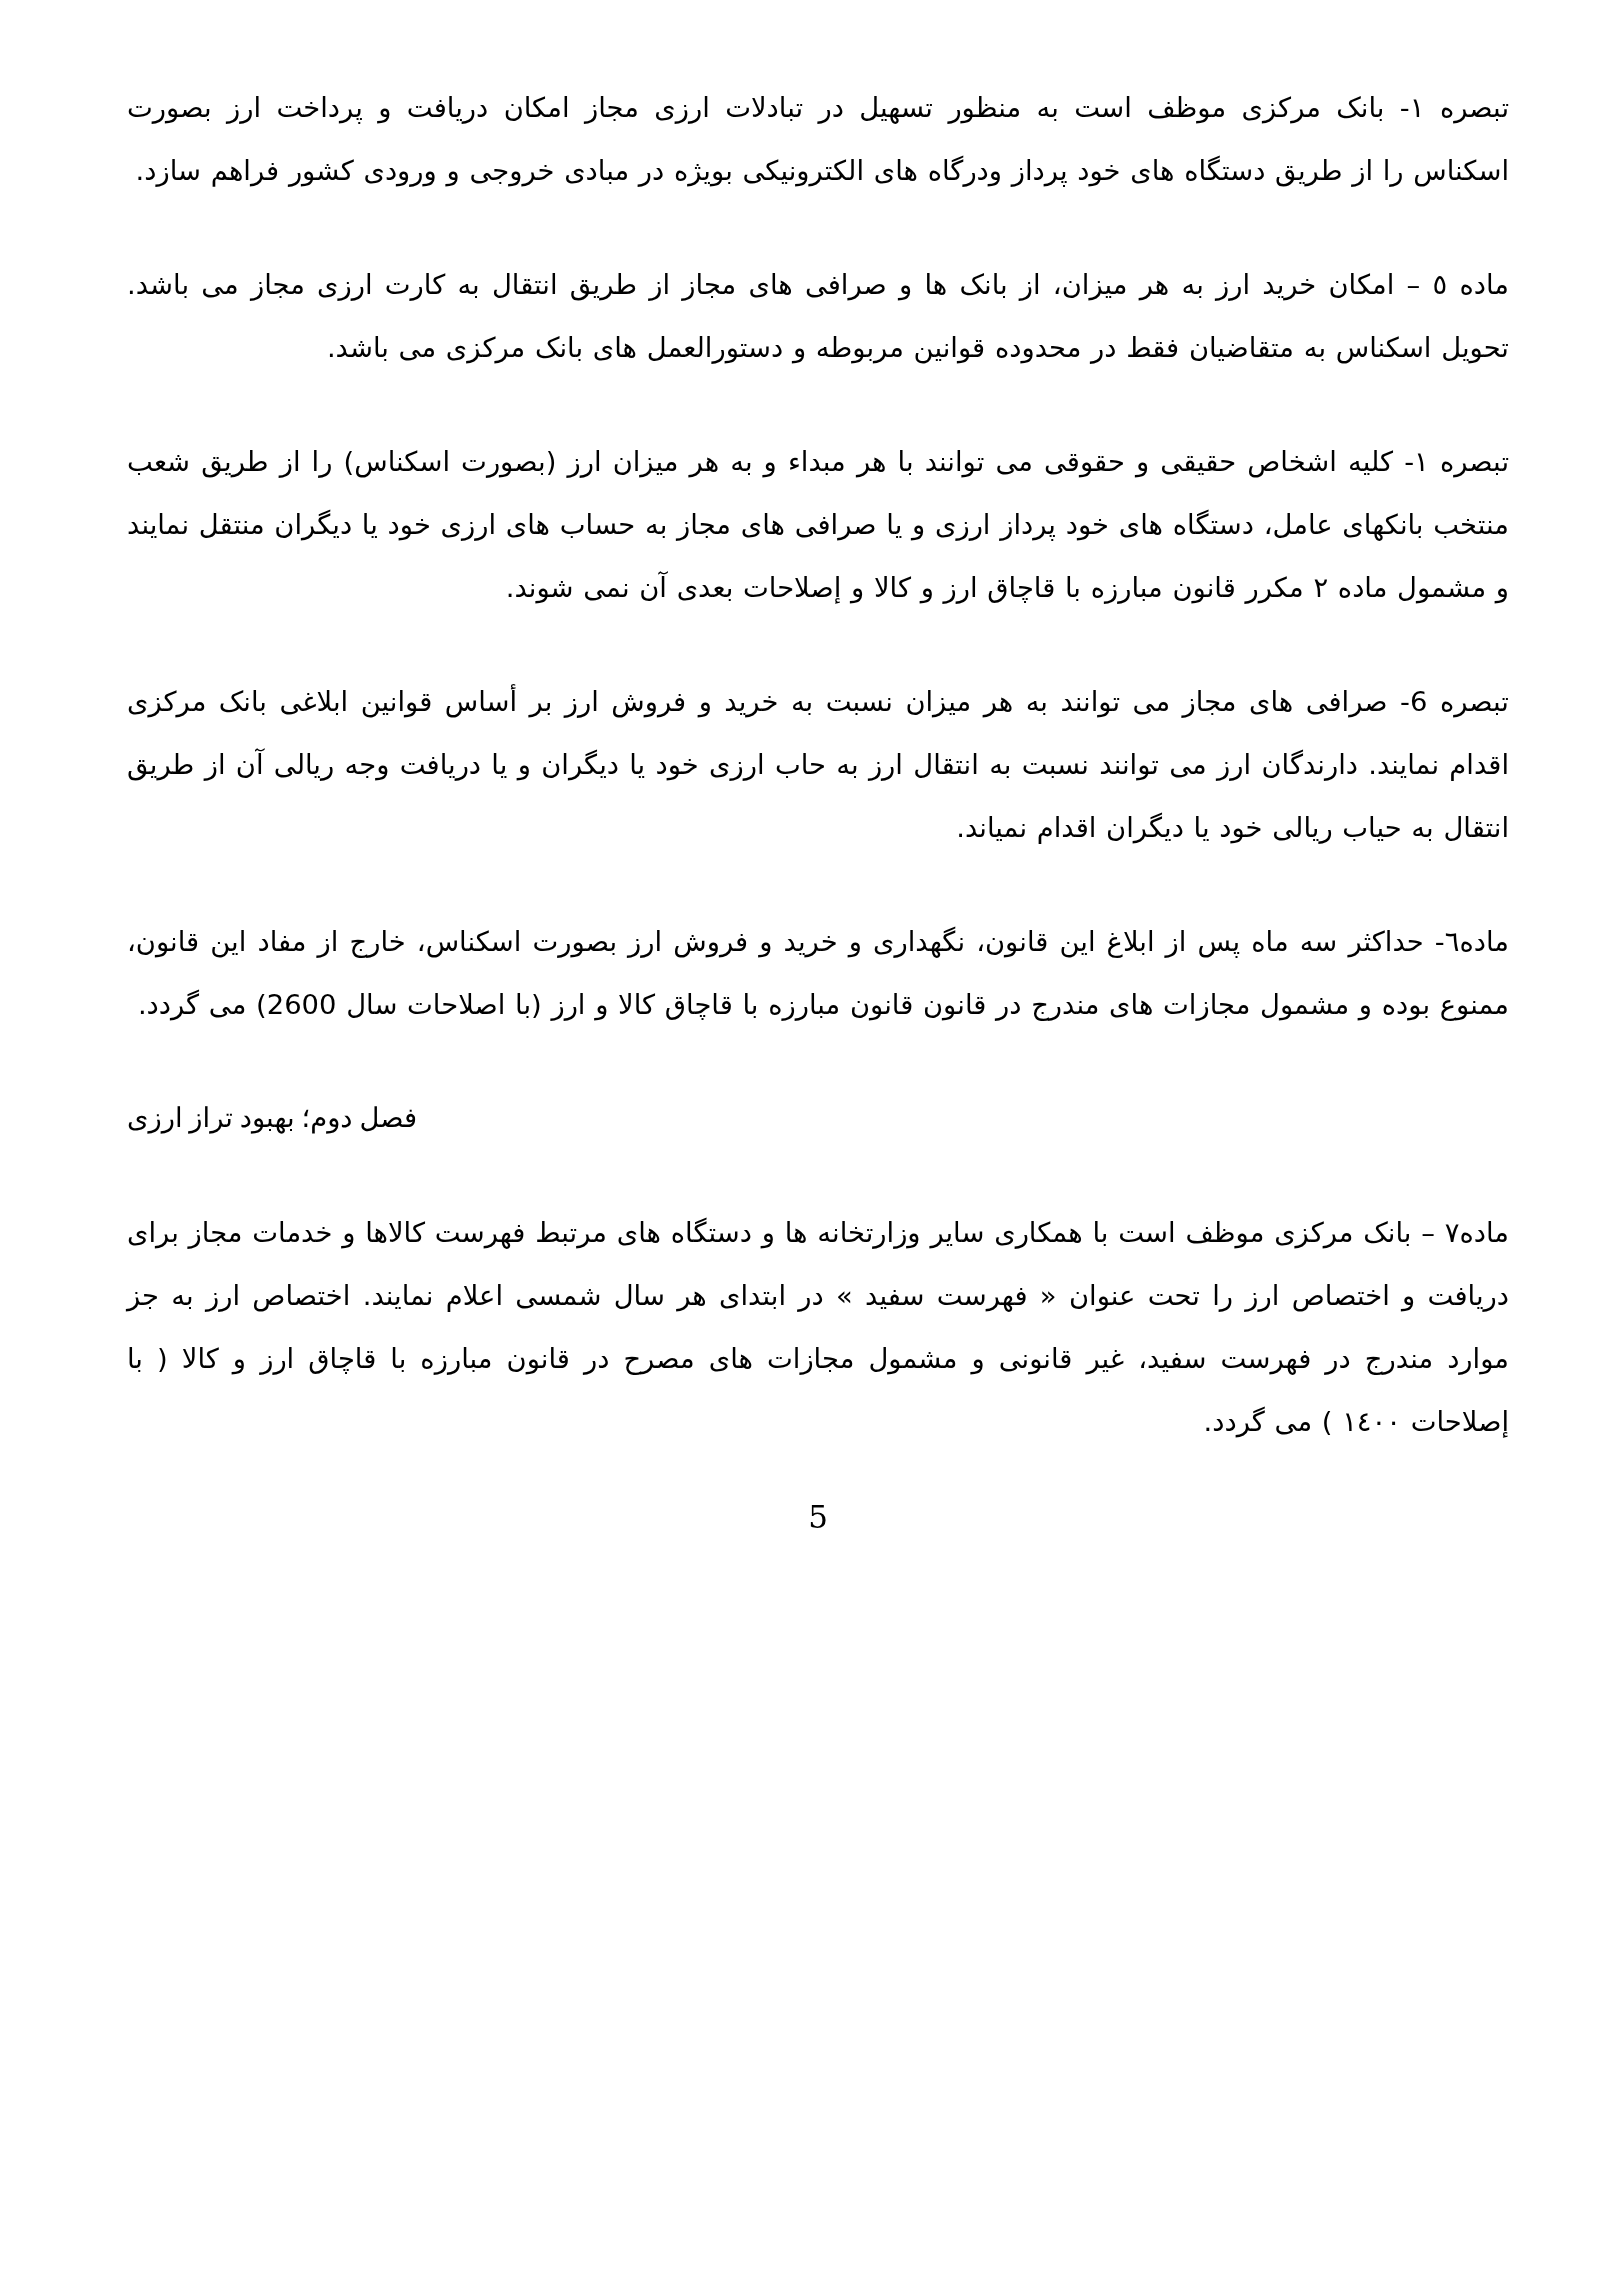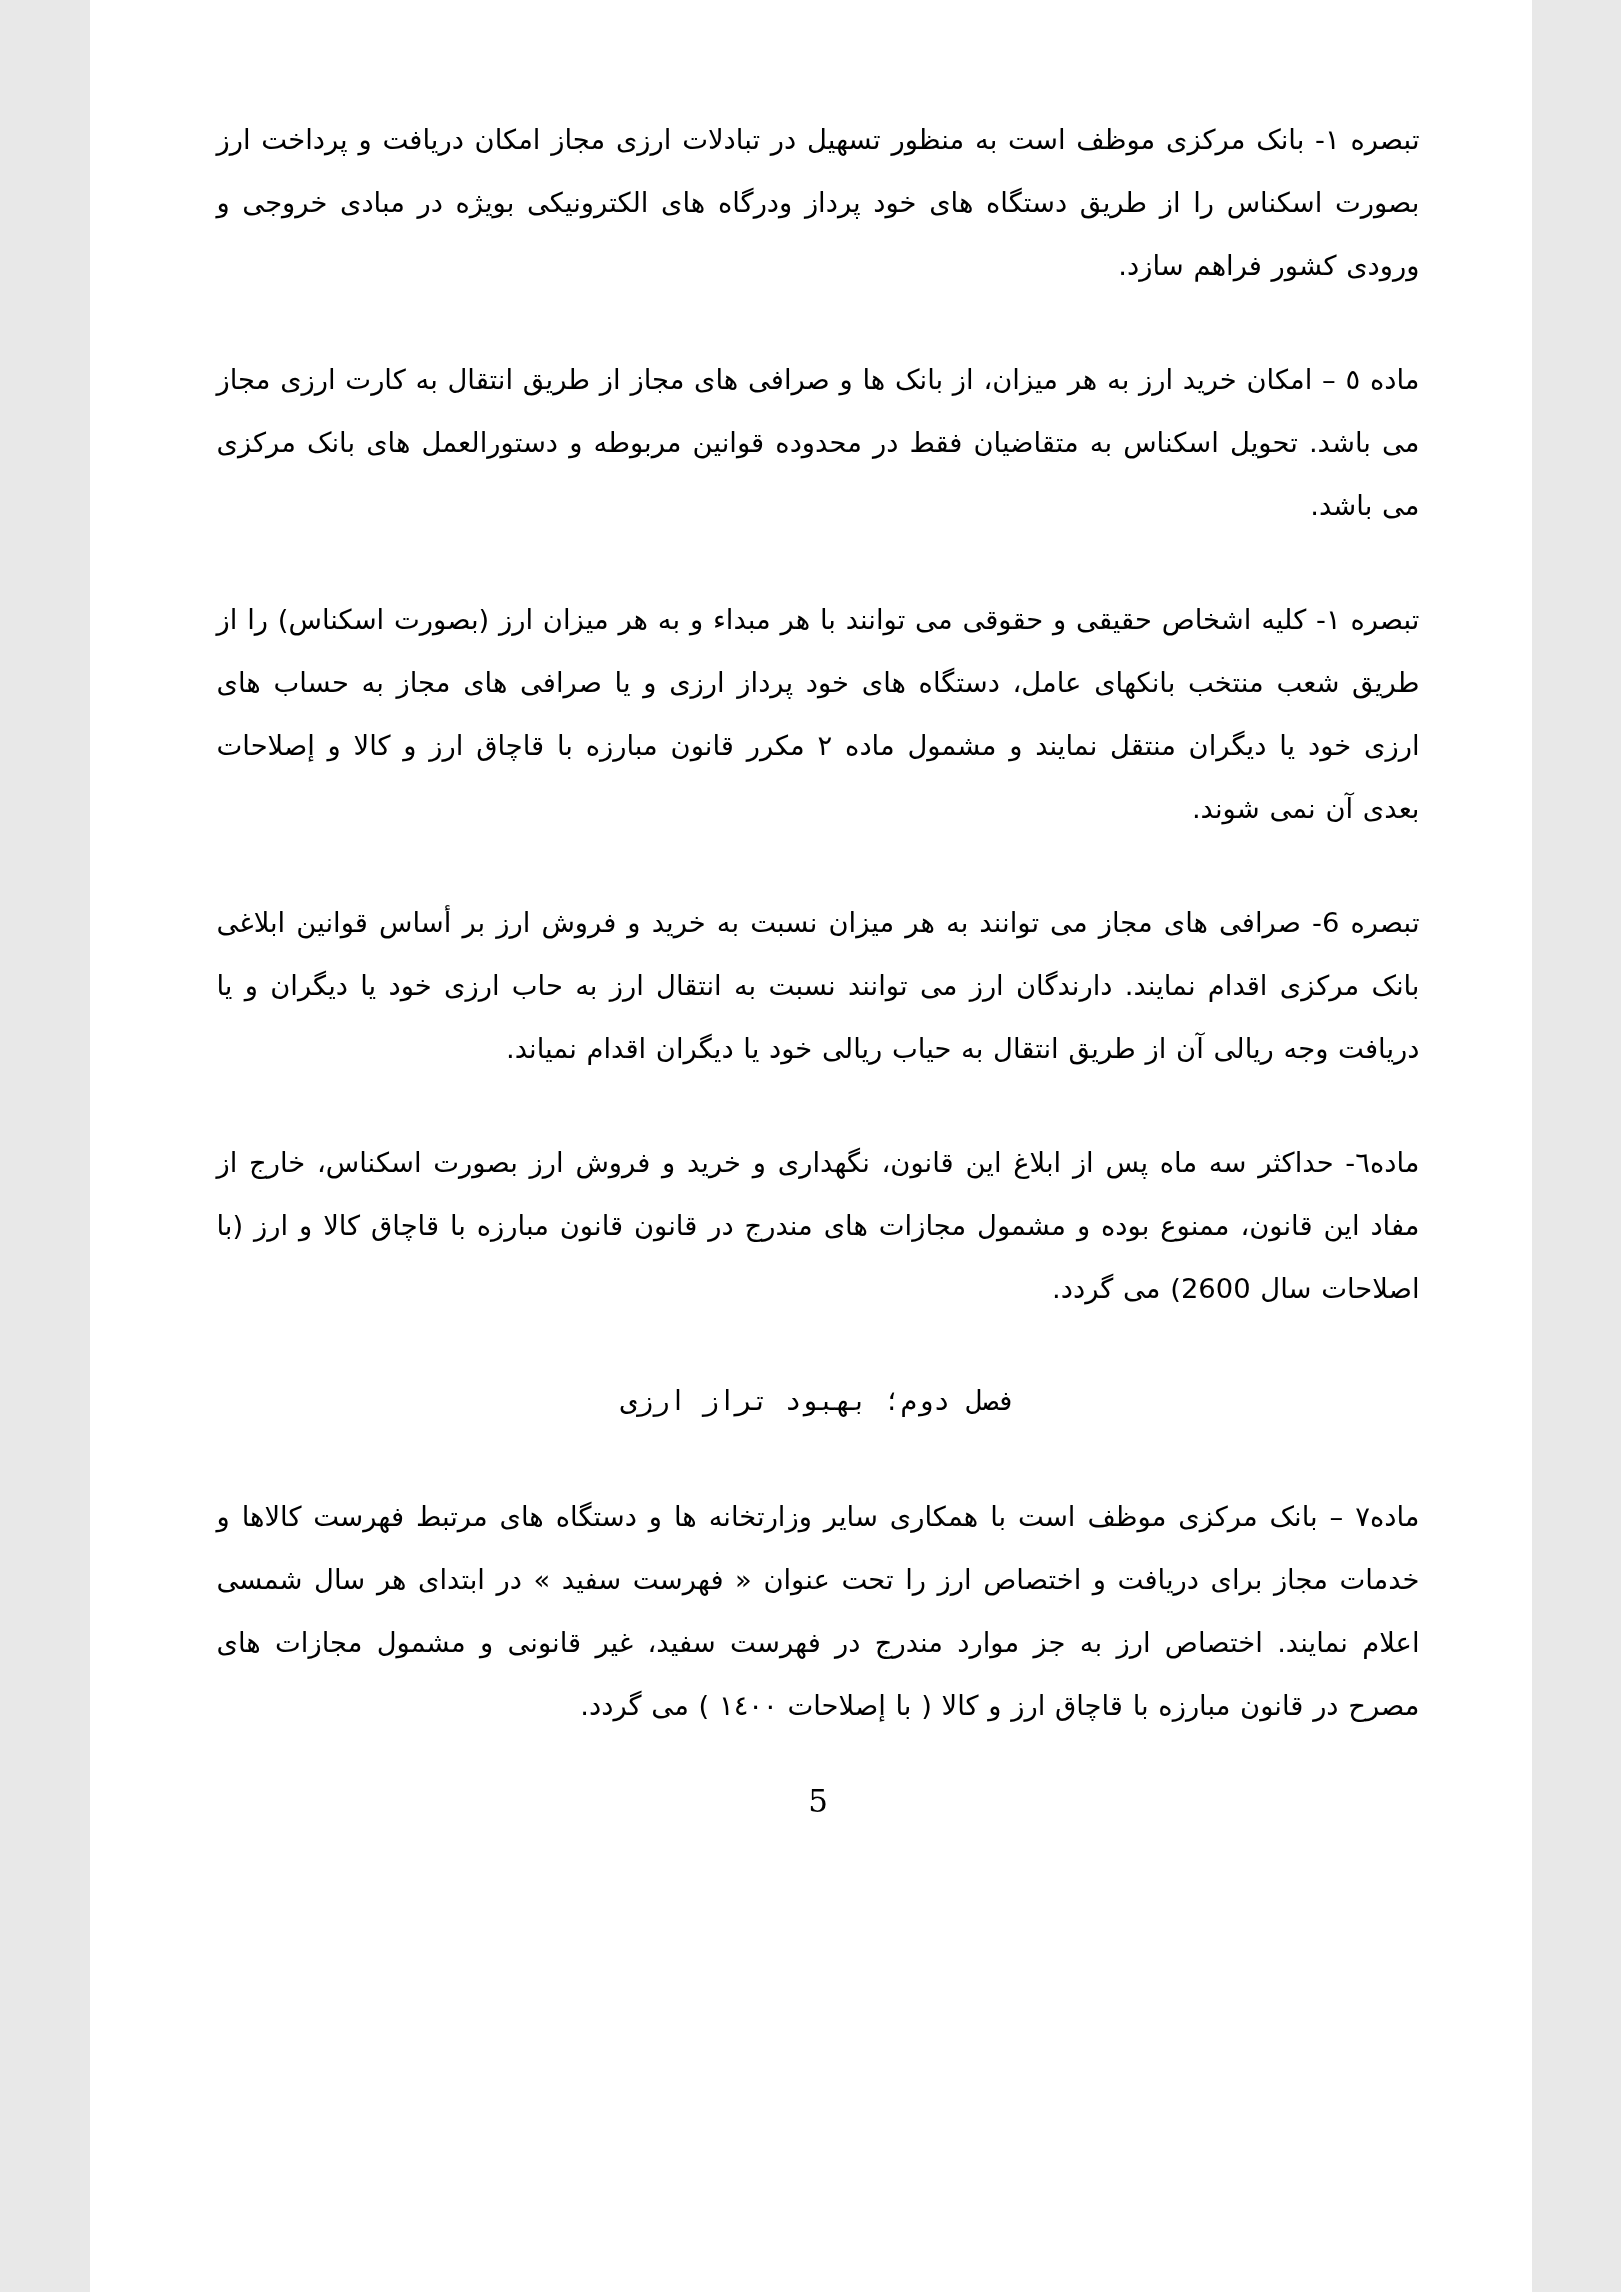--- a/index.html
+++ b/index.html
@@ -2,45 +2,45 @@
 <html lang="fa" dir="rtl"><head>
 <meta charset="utf-8">
 <style>
   html, body {
     margin: 0;
     padding: 0;
     background: #e8e8e8;
   }
   .page {
     position: relative;
-    width: 1442px;
+    width: 1621px;
     height: 2293px;
     margin: 0 auto;
     background: #ffffff;
     box-sizing: border-box;
-    padding: 108px 112px 0 127px;
+    padding: 76px 112px 0 127px;
     direction: rtl;
     overflow: hidden;
   }
   .para {
     font-family: "DejaVu Sans", sans-serif;
     font-size: 27.4px;
     line-height: 63px;
     color: #000000;
     text-align: justify;
     text-justify: inter-word;
     margin: 0 0 51px 0;
     word-spacing: 1px;
   }
   .chapter-heading {
-    font-family: Liberation Mono, monospace;
+    font-family: Liberation Serif, serif;
     font-size: 27.4px;
     line-height: 63px;
     color: #000000;
-    text-align: center;
+    text-align: left;
     margin: 0 0 51px 0;
   }
   .big-num {
     font-family: "DejaVu Serif", serif;
     font-size: 47px;
     line-height: 19.6px;
     vertical-align: baseline;
   }
   .page-number {
     font-family: "DejaVu Serif", serif;

